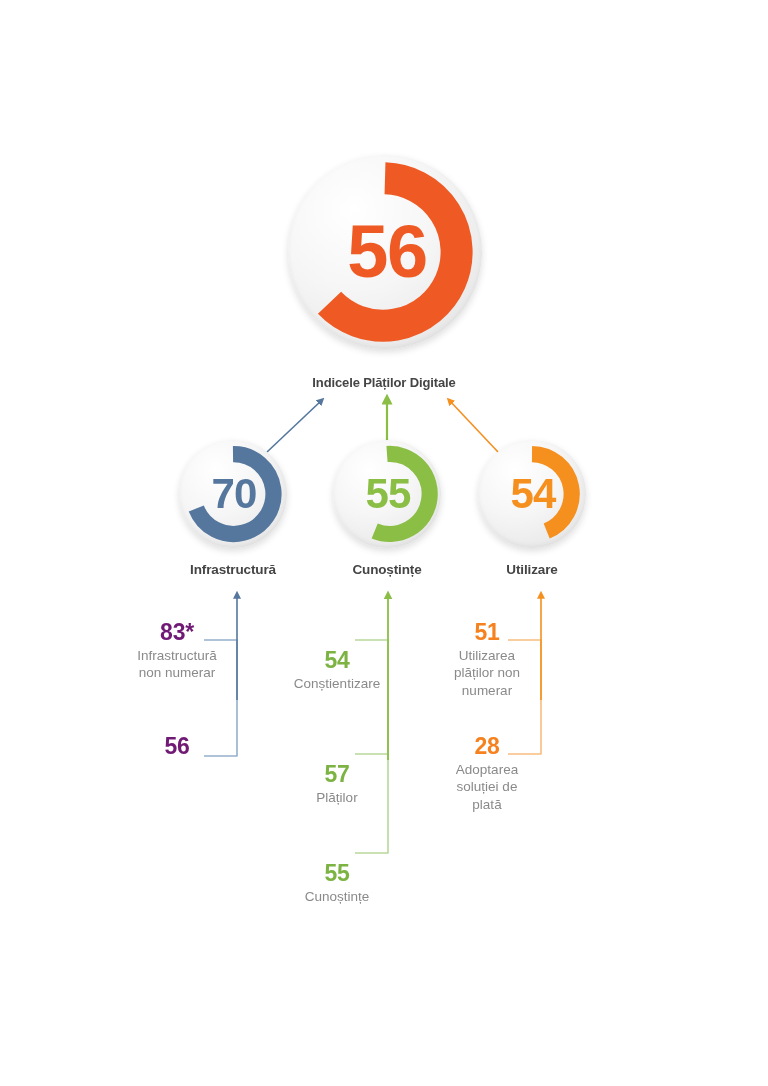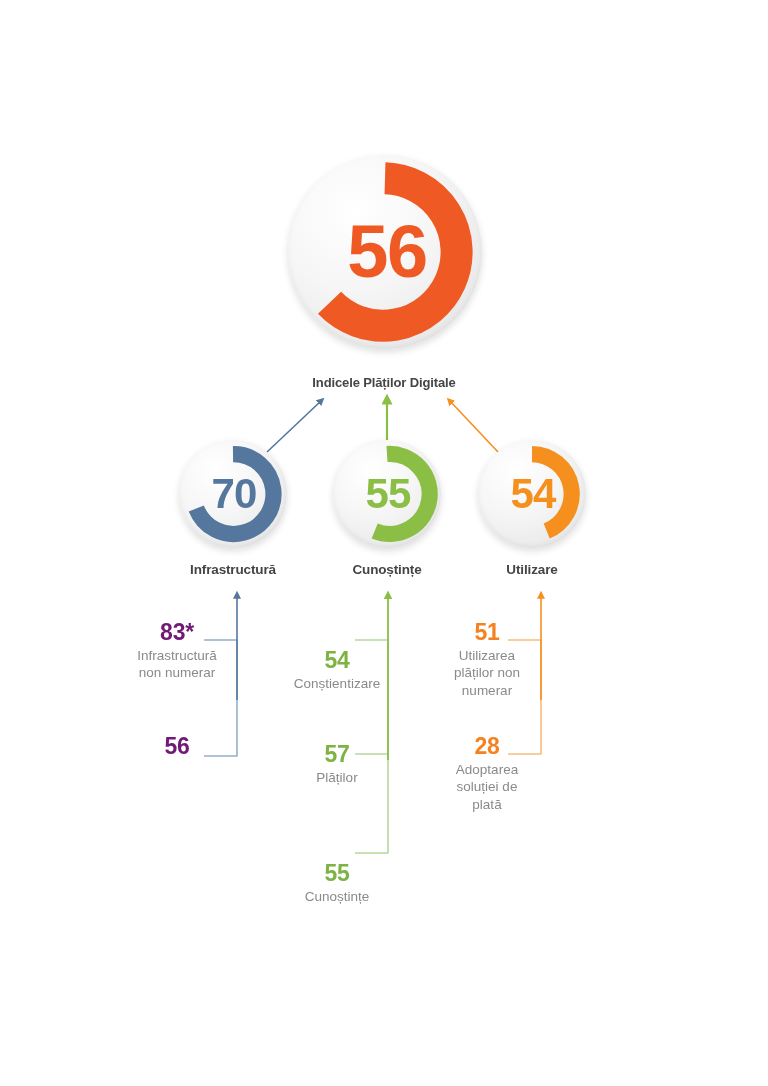--- a/index.html
+++ b/index.html
@@ -104,21 +104,21 @@
     line-height: 1.28;
     margin-top: 3px;
   }
   .col-infra .leaf-value { color: #701a75; }
   .col-know  .leaf-value { color: #7cb342; margin-top: 28px; }
   .col-usage .leaf-value { color: #f5821f; }
 
   #leaf-infra-1 { left: 112px; top: 620px; width: 130px; }
   #leaf-infra-2 { left: 112px; top: 734px; width: 130px; }
   #leaf-know-1  { left: 272px; top: 620px; width: 130px; }
-  #leaf-know-2  { left: 272px; top: 714px; width: 130px; }
+  #leaf-know-2  { left: 272px; top: 734px; width: 130px; }
   #leaf-know-3  { left: 272px; top: 833px; width: 130px; }
   #leaf-usage-1 { left: 422px; top: 620px; width: 130px; }
   #leaf-usage-2 { left: 422px; top: 734px; width: 130px; }
 </style>
 </head>
 <body>
 
 <div id="infographic">
 
   <svg class="svg-layer" viewBox="0 0 768 1086">

